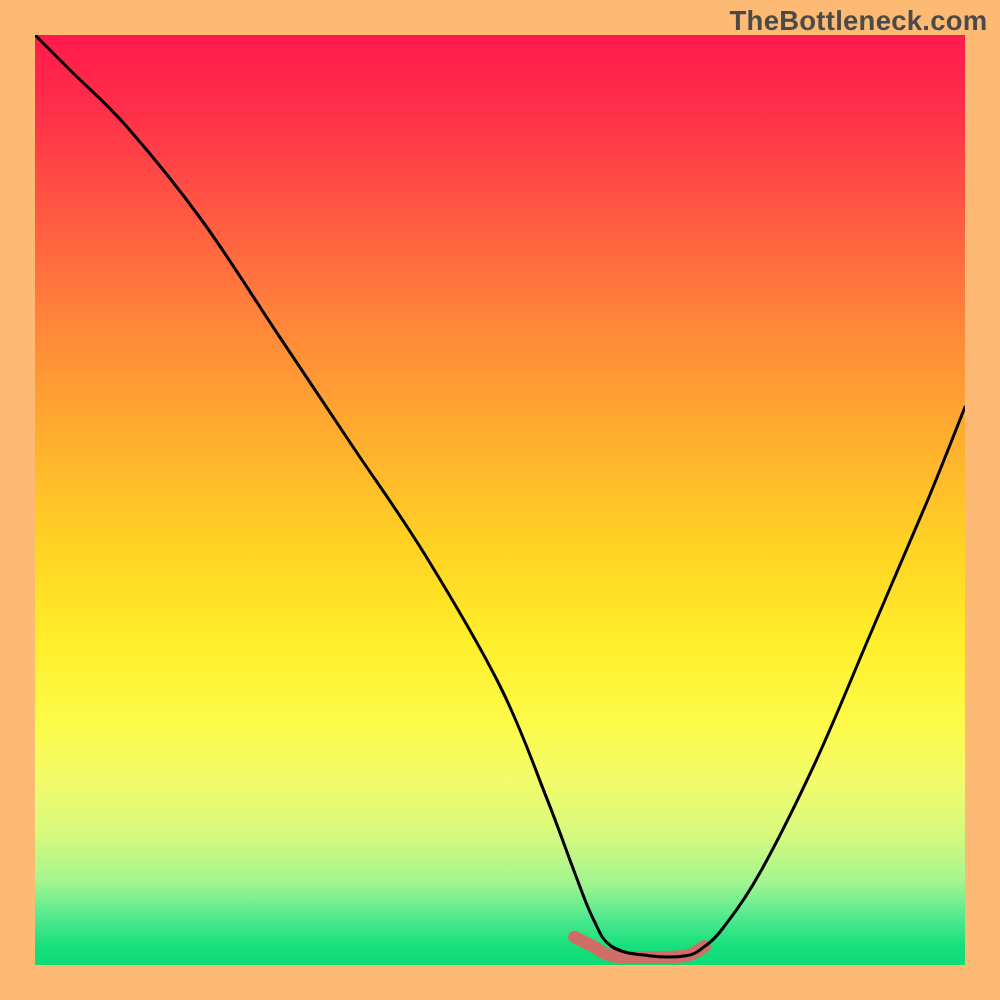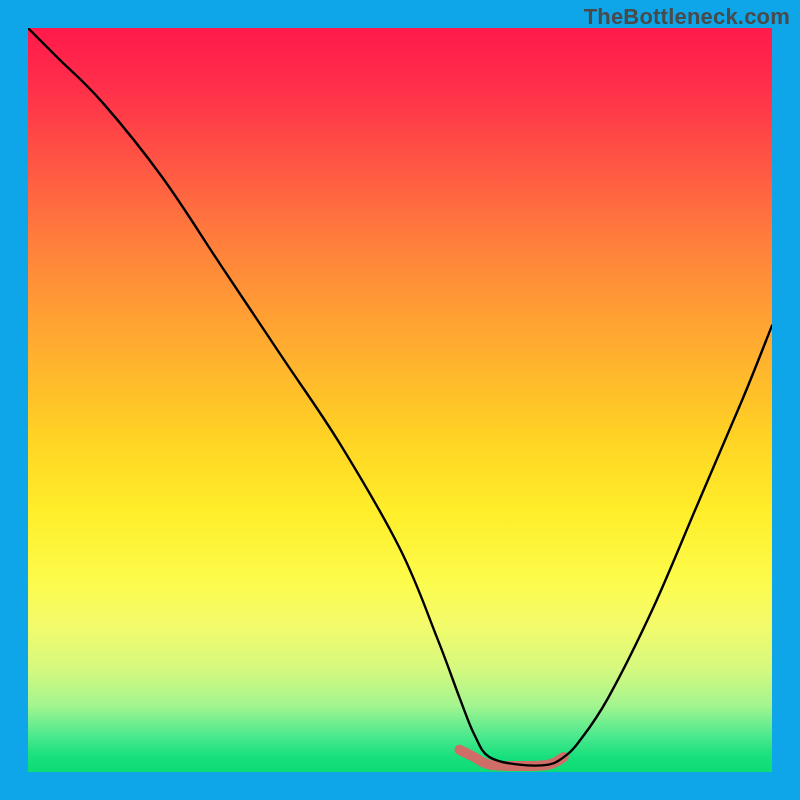--- a/index.html
+++ b/index.html
@@ -8,21 +8,21 @@
     width: 800px;
     height: 800px;
     overflow: hidden;
     background: #000;
     font-family: Arial, Helvetica, sans-serif;
   }
   .stage {
     position: relative;
     width: 800px;
     height: 800px;
-    background: #0ea5e9;
+    background: #fdba74;
   }
   .watermark {
     position: absolute;
     top: 4px;
     right: 10px;
     color: #4a4a4a;
     font-size: 22px;
     font-weight: 600;
     letter-spacing: 0.2px;
     z-index: 20;

